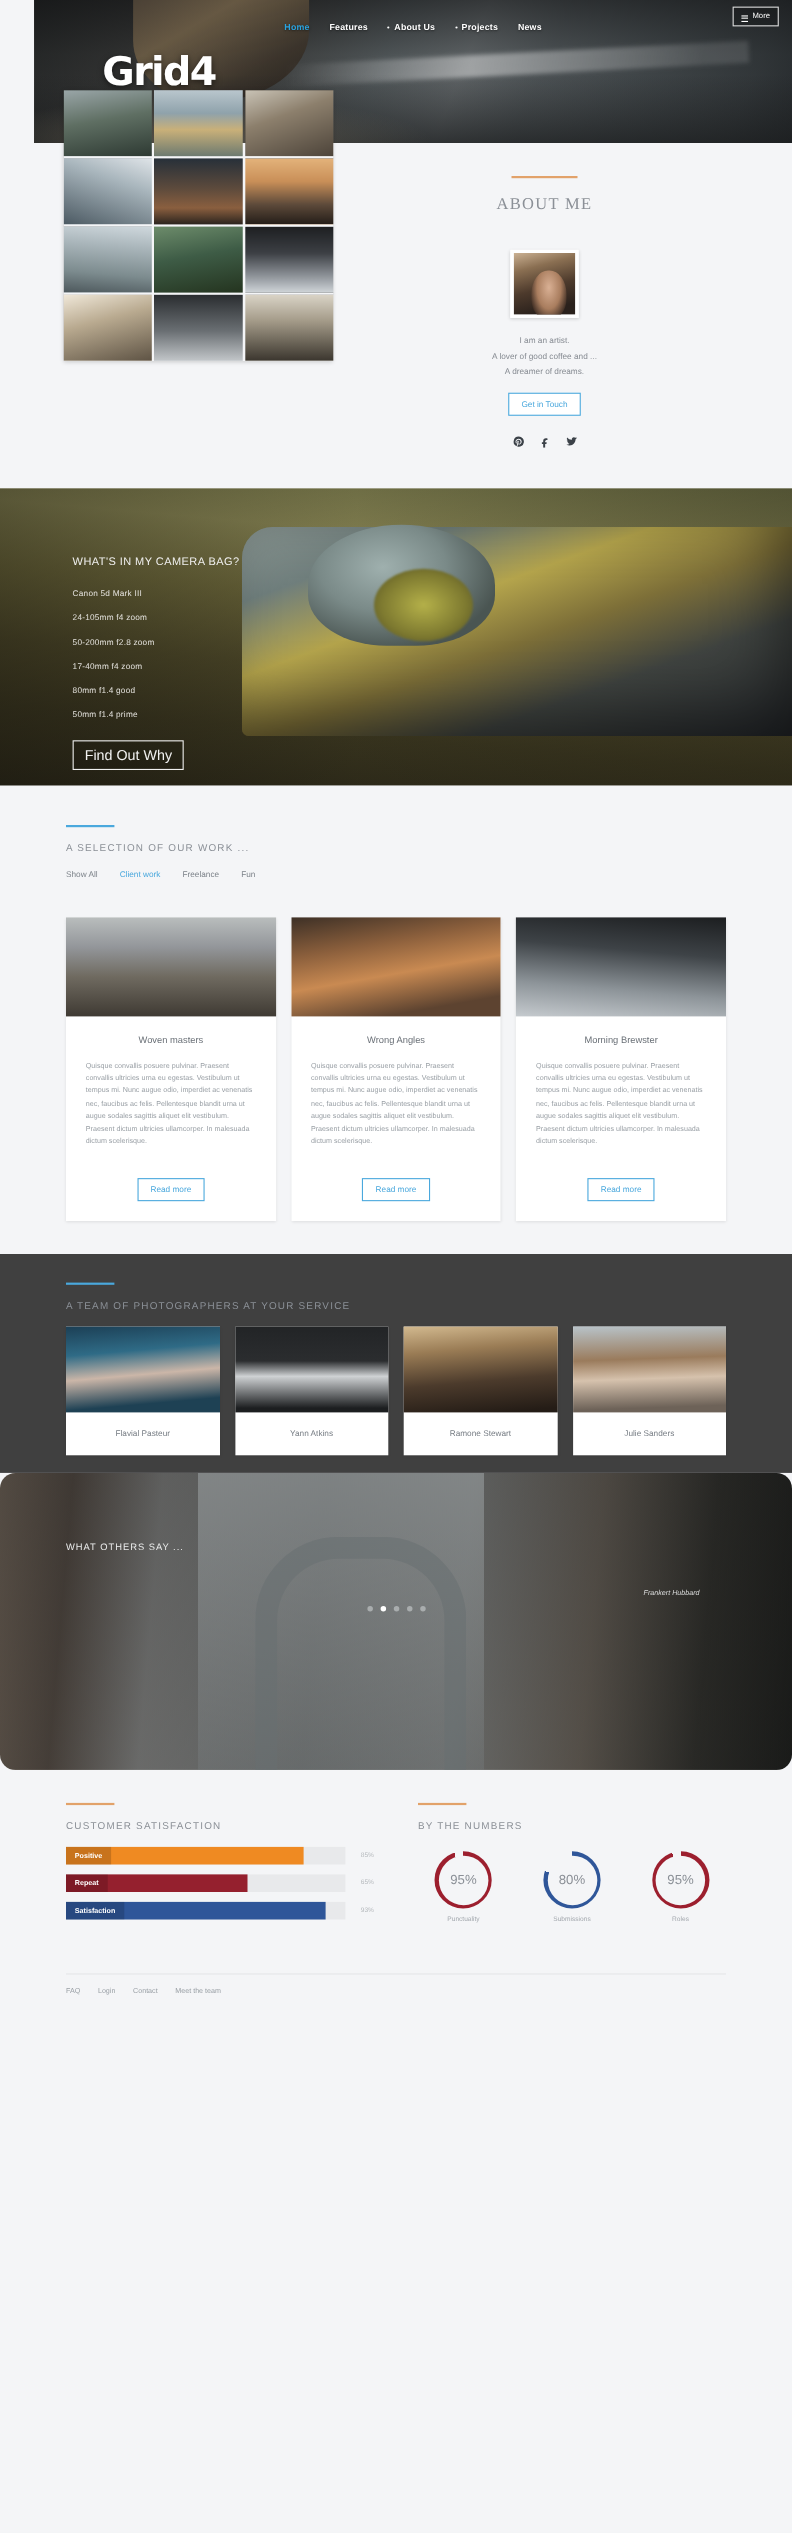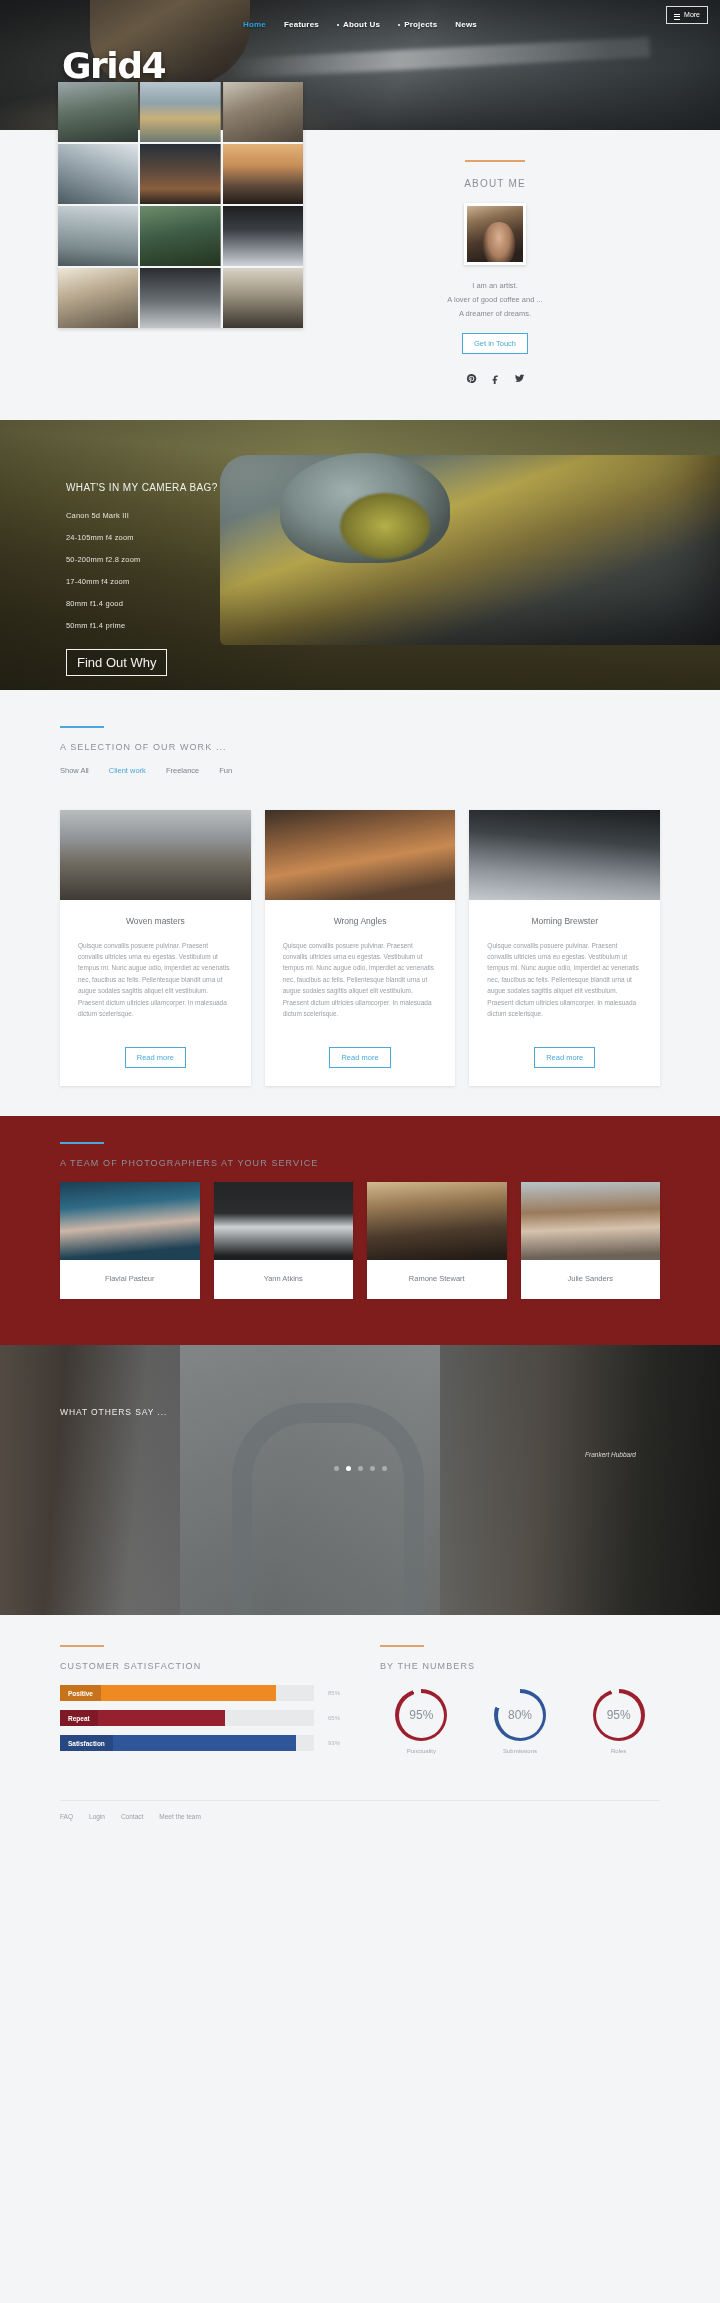--- a/index.html
+++ b/index.html
@@ -13,20 +13,21 @@
   .page { width: 720px; position: relative; overflow: hidden; }
 
   
   .hero {
     position: relative;
     height: 130px;
     background:
       linear-gradient(to bottom, rgba(20,22,24,.80) 0%, rgba(30,34,37,.62) 38%, rgba(40,44,48,.55) 100%),
       linear-gradient(112deg,#2b2a26 0%,#4a4640 14%,#8d8374 24%,#6d6c67 33%,#97a0a1 46%,#b9bfc0 56%,#8e9698 66%,#6e7678 78%,#4c5254 92%,#2e3234 100%);
     background-size: cover;
+    margin-left: 31px;
   }
   .hero::after {
     content:"";
     position:absolute; left:0; right:0; bottom:0; height:62px;
     background:
       radial-gradient(ellipse 300px 60px at 22% 100%, rgba(130,120,100,.55), transparent 70%),
       linear-gradient(to top, rgba(25,27,28,.72), rgba(25,27,28,0));
   }
   .hero-rock {
     position:absolute; left:90px; top:0; width:160px; height:92px;
@@ -90,22 +91,22 @@
   .c10 { background: linear-gradient(165deg,#efe7d8,#b8a98f 40%,#5e5344); }
   .c11 { background: linear-gradient(180deg,#2a2d30,#6a6f73 55%,#c2c6c9); }
   .c12 { background: linear-gradient(180deg,#d9d3c6 0%,#a39a88 40%,#3b362e 100%); }
 
   .about {
     margin-left: 330px; padding-top: 30px; width: 330px;
     text-align:center;
   }
   .rule { width:60px; height:2px; margin:0 auto 16px; background:#e2a26a; }
   .section-title {
-    font-size:10px; letter-spacing:1.2px; color:#8b9097; text-transform:uppercase;
-    margin-bottom:14px; font-weight:normal;
+    font-size:15px; letter-spacing:1.2px; color:#8b9097; text-transform:uppercase;
+    margin-bottom:32px; font-weight:normal;font-family:Liberation Serif, serif;
   }
   .avatar {
     width:62px; height:62px; margin:0 auto 14px;
     background: linear-gradient(165deg,#cbb193 0%,#8a6f52 25%,#4d3a2c 55%,#2a211c 85%);
     border:3px solid #fff; box-shadow:0 1px 3px rgba(0,0,0,.17);
     position:relative; overflow:hidden;
   }
   .avatar::after{
     content:""; position:absolute; left:16px; top:16px; width:32px; height:44px;
     background: radial-gradient(ellipse at 50% 35%, #d9b094 0%, #a97d5e 48%, #3b2b22 80%);
@@ -166,36 +167,37 @@
   .card { flex:1; background:#fff; box-shadow:0 1px 3px rgba(0,0,0,.10); padding-bottom:18px; }
   .card .thumb { height:90px; background-size:cover; }
   .t1 { background: linear-gradient(180deg,#b9bdbd 0%,#93969a 30%,#6f6a60 60%,#3f3a33 100%); }
   .t2 { background: linear-gradient(170deg,#3d3026 0%,#8b5f3c 30%,#c98a52 55%,#5d4330 85%); }
   .t3 { background: linear-gradient(185deg,#1c1e20 0%,#3e4347 35%,#8d9499 70%,#c5cace 100%); }
   .card h3 { font-size:8.5px; font-weight:normal; color:#6a7077; text-align:center; margin:16px 0 14px; }
   .card p { font-size:6.5px; line-height:1.75; color:#9aa0a6; padding:0 18px; }
   .card .btn-wrap { text-align:center; margin-top:16px; }
 
   
-  .team { background:#7f1d1d; padding:26px 0 46px; }
+  .team { background:#404040; padding:26px 0 16px; }
   .team-grid { display:flex; gap:14px; }
   .member { flex:1; background:#fff; box-shadow:0 1px 3px rgba(0,0,0,.10); padding-bottom:4px; }
   .member .face { height:78px; }
   .m1 { background: linear-gradient(175deg,#1c3f55 0%,#2f6b86 30%,#cbb6a8 55%,#1e4154 85%); }
   .m2 { background: linear-gradient(180deg,#222426 0%,#2b2d2f 40%,#cfd2d4 58%,#1c1e20 95%); }
   .m3 { background: linear-gradient(175deg,#d2b98f 0%,#9a7c55 28%,#4c3b2c 62%,#241c16 95%); }
   .m4 { background: linear-gradient(178deg,#b8c3c9 0%,#9a7b5c 38%,#d6c2ad 60%,#6d6258 92%); }
   .member .name { font-size:7.5px; color:#777d84; text-align:center; padding:14px 0 12px; }
 
   
   .testimonial {
     position:relative; height:270px; overflow:hidden;
     background:
       linear-gradient(to bottom, rgba(22,22,22,.55), rgba(22,22,22,.48)),
       linear-gradient(95deg,#9c8a78 0%,#6f6257 9%,#b6b7b5 20%,#9fa3a2 40%,#b3b6b4 58%,#8d8376 74%,#3a3a34 88%,#1d1f1c 100%);
+    border-radius: 14px;
   }
   .bridge {
     position:absolute; left:180px; top:0; width:260px; height:270px;
     background:
       linear-gradient(to bottom, rgba(160,166,168,.55), rgba(120,126,128,.35));
   }
   .bridge::before {
     content:""; position:absolute; left:52px; top:58px; width:152px; height:212px;
     border-radius: 76px 76px 0 0;
     border:20px solid rgba(105,112,114,.55);

